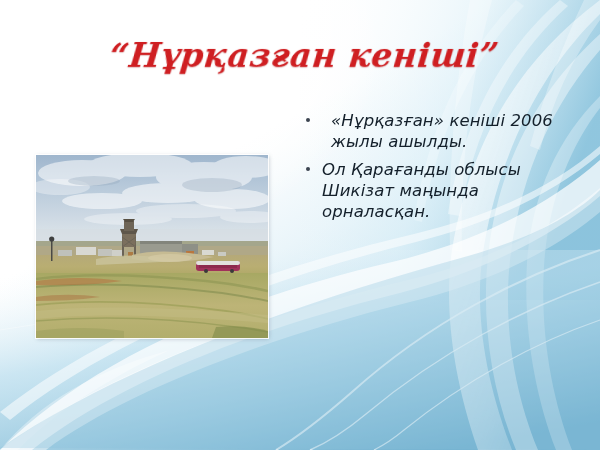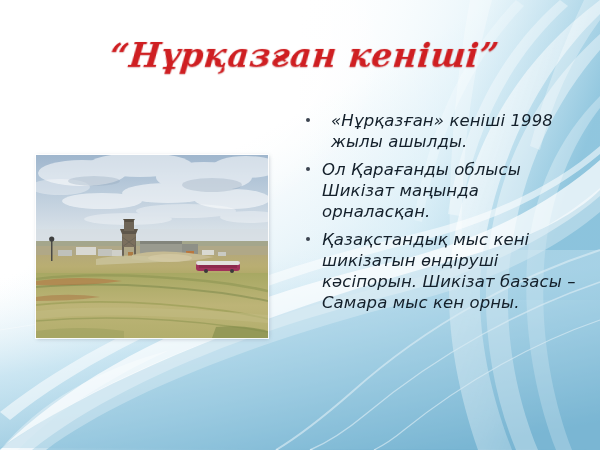--- a/index.html
+++ b/index.html
@@ -279,25 +279,21 @@
       <path d="M0 156 C 60 150 130 152 232 160 L 232 168 C 130 160 60 158 0 164 Z" fill="#c3bb84" opacity="0.55"></path>
 
       <path d="M180 172 C 200 170 218 172 232 176 L 232 183 L 176 183 Z" fill="#7e8a4a" opacity="0.6"></path>
       <path d="M0 176 C 30 172 60 172 88 176 L 88 183 L 0 183 Z" fill="#9a9d5c" opacity="0.5"></path>
     </svg>
   </div>
 
   <ul class="bullets">
     <li class="bullet-item">
       <span class="bullet-dot"></span>
-      <span class="bullet-text bullet-first-indent">«Нұрқазған» кеніші 1998 жылы ашылды.</span>
+      <span class="bullet-text bullet-first-indent">«Нұрқазған» кеніші 2006 жылы ашылды.</span>
     </li>
     <li class="bullet-item">
       <span class="bullet-dot"></span>
       <span class="bullet-text">Ол Қарағанды облысы Шикізат маңында орналасқан.</span>
     </li>
-    <li class="bullet-item">
-      <span class="bullet-dot"></span>
-      <span class="bullet-text">Қазақстандық мыс кені шикізатын өндіруші кәсіпорын. Шикізат базасы – Самара мыс кен орны.</span>
-    </li>
   </ul>
 
 </div>
 
 </body></html>

